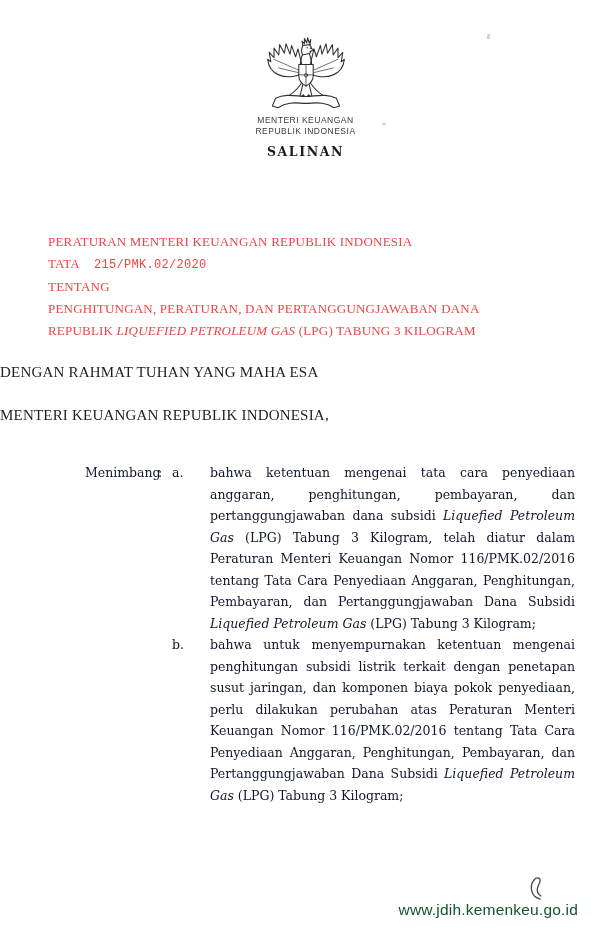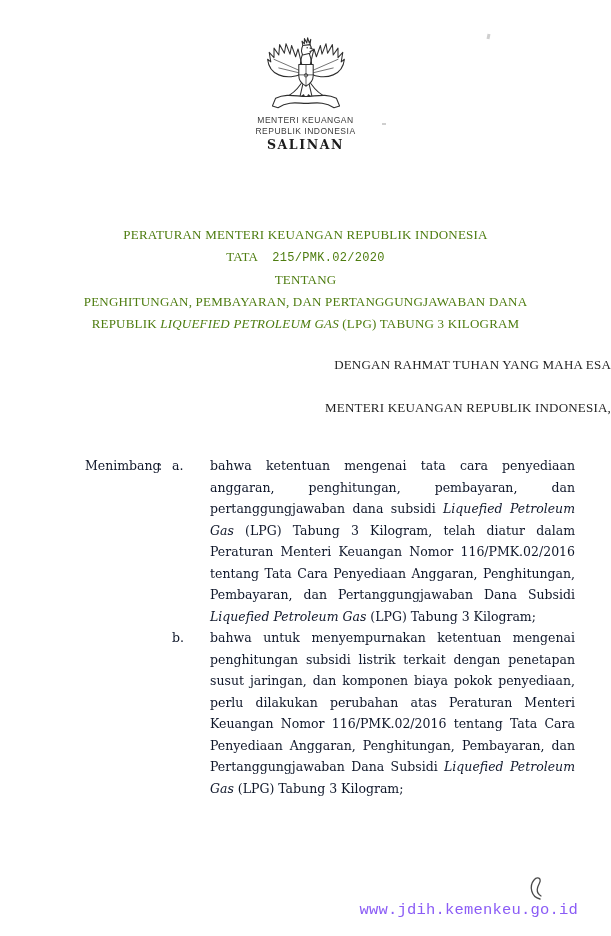--- a/index.html
+++ b/index.html
@@ -14,39 +14,39 @@
   }
   
   .letterhead{padding-top:36px;text-align:center;}
   .emblem{display:block;margin:0 auto 3px auto;}
   .ministry{
     font-family:"Liberation Sans", sans-serif;
     font-size:8.5px;line-height:10.5px;
     letter-spacing:.5px;color:#3a3a3a;
   }
   .salinan{
-    margin-top:1px;
+    margin-top:8px;
     font-weight:bold;font-size:12.5px;
     letter-spacing:1.6px;color:#1c1c1c;
   }
   
   .title-block{
-    margin-top:72px;text-align:center;
+    margin-top:72px;text-align:left;
     font-family:"Liberation Serif", serif;
     font-size:13px;line-height:22px;
-    letter-spacing:.2px;color:#4d7c0f;
+    letter-spacing:.2px;color:#ef4444;padding-left:48px;
   }
   .nomor-value{
     font-family:"Liberation Mono", monospace;
     font-size:12px;margin-left:14px;letter-spacing:.3px;
   }
   .centerline{
-    text-align:right;
+    text-align:left;
     font-family:"Liberation Serif", serif;
-    font-size:13px;line-height:22px;letter-spacing:.2px;color:#1f1f1f;
+    font-size:15px;line-height:22px;letter-spacing:.2px;color:#1f1f1f;
   }
   .invocation{margin-top:19px;}
   .authority{margin-top:21px;}
   
   .consider{
     margin:36px 36px 0 85px;
     font-size:12.5px;line-height:21.5px;color:#0f172a;
   }
   .c-row{display:grid;grid-template-columns:73px 14px 38px 1fr;}
   .c-label,.c-colon,.c-letter{white-space:nowrap;}
@@ -104,21 +104,21 @@
       <div>MENTERI KEUANGAN</div>
       <div>REPUBLIK INDONESIA</div>
     </div>
     <div class="salinan">SALINAN</div>
   </div>
 
   <div class="title-block">
     <div>PERATURAN MENTERI KEUANGAN REPUBLIK INDONESIA</div>
     <div><span>TATA</span><span class="nomor-value">215/PMK.02/2020</span></div>
     <div>TENTANG</div>
-    <div>PENGHITUNGAN, PEMBAYARAN, DAN PERTANGGUNGJAWABAN DANA</div>
+    <div>PENGHITUNGAN, PERATURAN, DAN PERTANGGUNGJAWABAN DANA</div>
     <div><span>REPUBLIK </span><i>LIQUEFIED PETROLEUM GAS</i><span> (LPG) TABUNG 3 KILOGRAM</span></div>
   </div>
 
   <div class="centerline invocation">DENGAN RAHMAT TUHAN YANG MAHA ESA</div>
   <div class="centerline authority">MENTERI KEUANGAN REPUBLIK INDONESIA,</div>
 
   <div class="consider">
     <div class="c-row">
       <div class="c-label">Menimbang</div>
       <div class="c-colon">:</div>
@@ -130,18 +130,18 @@
       <div class="c-colon"></div>
       <div class="c-letter">b.</div>
       <div class="c-text"><span>bahwa untuk menyempurnakan ketentuan mengenai penghitungan subsidi listrik terkait dengan penetapan susut jaringan, dan komponen biaya pokok penyediaan, perlu dilakukan perubahan atas Peraturan Menteri Keuangan Nomor 116/PMK.02/2016 tentang Tata Cara Penyediaan Anggaran, Penghitungan, Pembayaran, dan Pertanggungjawaban Dana Subsidi </span><i>Liquefied Petroleum Gas</i><span> (LPG) Tabung 3 Kilogram;</span></div>
     </div>
   </div>
 
   <svg class="paraf" width="22" height="28" viewBox="0 0 22 28" fill="none" stroke="#4a4a4a" stroke-width="1.3" stroke-linecap="round">
     <path d="M13,25 C4,23 2,12 7,6 C10,2 15,4 12.5,9 C10.5,13 8,18 14,22"></path>
   </svg>
 
-  <a class="jdih-url" href="#" style="color:#8b5cf6;font-family:Liberation Mono, monospace;">www.jdih.kemenkeu.go.id</a>
+  <a class="jdih-url" href="#" style="color:#14532d;">www.jdih.kemenkeu.go.id</a>
 
   <div class="speck speck1"></div>
   <div class="speck speck2"></div>
 
 </div>
 
 </body></html>

